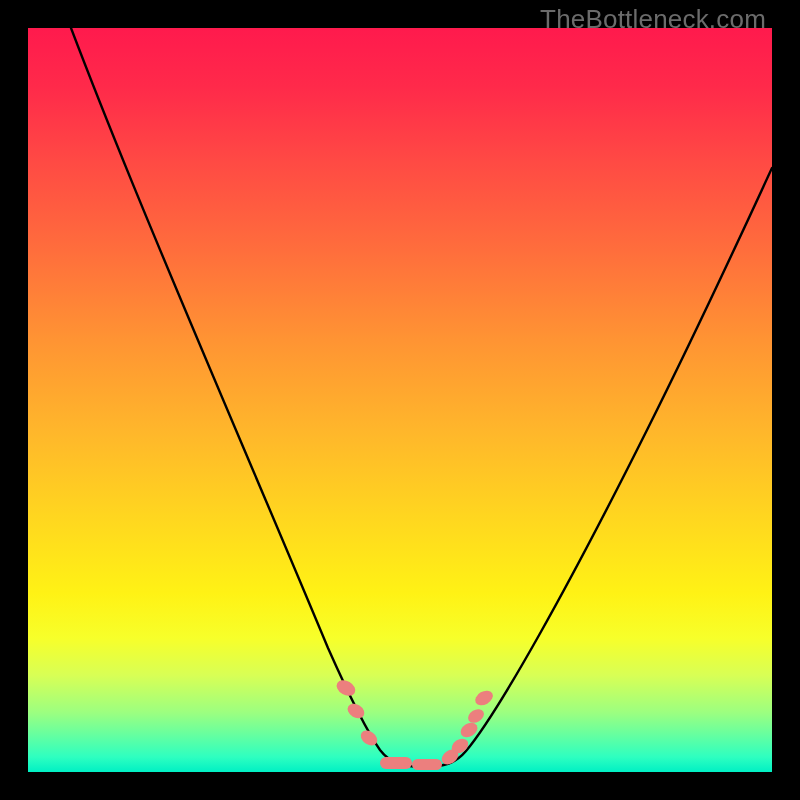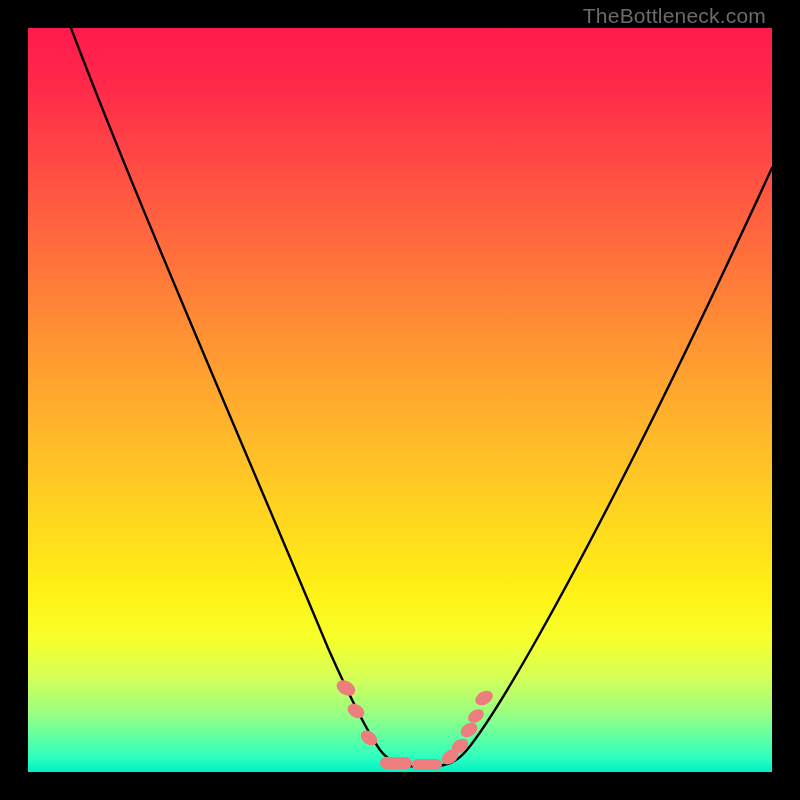--- a/index.html
+++ b/index.html
@@ -47,21 +47,21 @@
     );
   }
   svg.curve {
     position: absolute;
     inset: 0;
   }
   .watermark {
     position: absolute;
     top: 4px;
     right: 34px;
-    font-size: 21px;
+    font-size: 26px;
     font-weight: 500;
     color: #6b6b6b;
     letter-spacing: 0.2px;
     user-select: none;
   }
 </style>
 </head>
 <body>
 
 <div class="frame">

